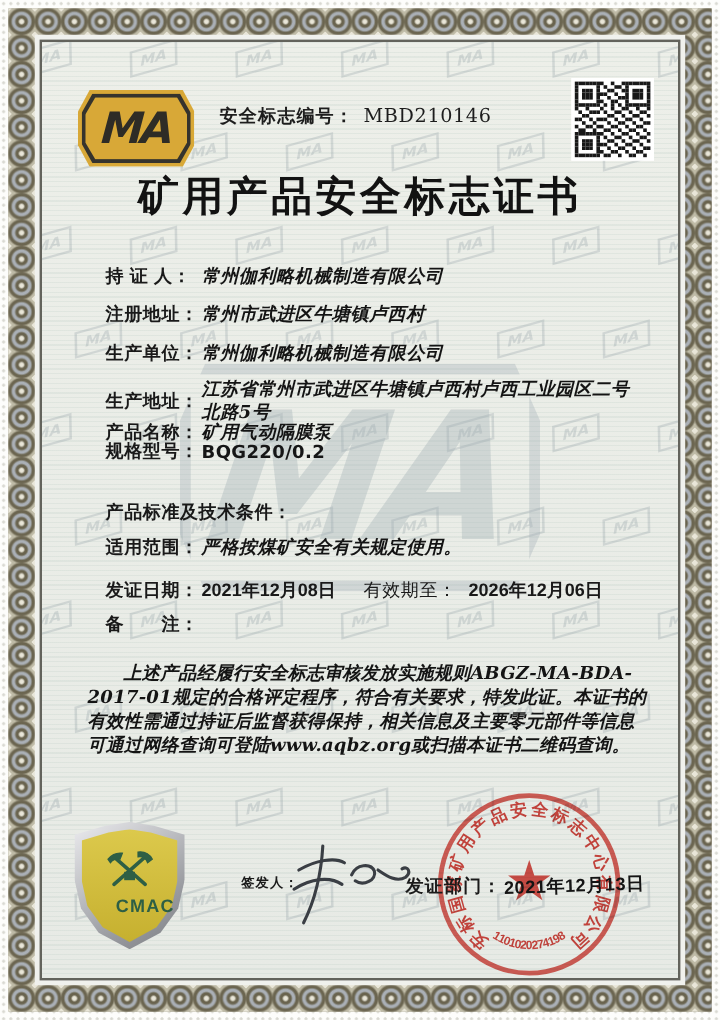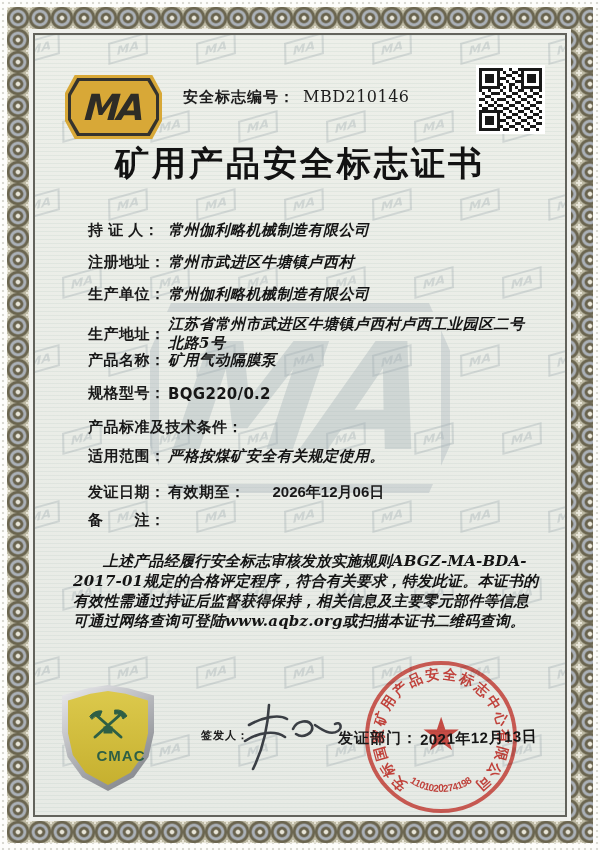--- a/index.html
+++ b/index.html
@@ -58,21 +58,21 @@
   
   .fields{position:absolute;left:0;right:0;top:186px;z-index:2;}
   .row{position:absolute;left:53px;right:26px;display:flex;align-items:center;
        font-size:15px;color:#191919;}
   .row .lbl{flex:none;width:80px;font-weight:600;letter-spacing:.5px;white-space:nowrap;}
   .row.wide .lbl{width:auto;margin-right:32px;}
   .kai{font-family:"DejaVu Serif","Liberation Serif",serif;font-weight:700;font-style:italic;
        color:#141414;letter-spacing:.5px;}
   .prt{font-family:"DejaVu Sans",sans-serif;font-weight:700;color:#161616;letter-spacing:.3px;}
   .dates .dv{width:135px;font-weight:600;}
-  .dates .lbl2{flex:none;font-weight:700;letter-spacing:.5px;margin-right:27px;white-space:nowrap;}
+  .dates .lbl2{flex:none;font-weight:400;letter-spacing:.5px;margin-right:10px;white-space:nowrap;}
 
   .statement{position:absolute;left:38px;right:26px;top:516px;z-index:2;
        font-family:"DejaVu Serif","Liberation Serif",serif;font-weight:700;font-style:italic;
        font-size:15px;line-height:20px;color:#141414;text-indent:2em;letter-spacing:.2px;}
 
   
   .cmac{position:absolute;left:27px;top:650px;width:92px;height:106px;z-index:2;}
   .sh-out,.sh-in{position:absolute;clip-path:polygon(50% 0%,72% 3%,100% 10%,100% 45%,94% 68%,78% 87%,50% 100%,22% 87%,6% 68%,0% 45%,0% 10%,28% 3%);}
   .sh-out{inset:0;background:linear-gradient(145deg,#ececef,#97999e 70%,#7d7f84);}
   .sh-in{inset:6px;background:linear-gradient(#dcc94c,#c6b02f);}
@@ -647,33 +647,34 @@
         <span class="kai">常州伽利略机械制造有限公司</span>
       </div>
       <div class="row" style="top:94px">
         <span class="lbl">生产地址：</span>
         <span class="kai" style="line-height:19px">江苏省常州市武进区牛塘镇卢西村卢西工业园区二号北路5号</span>
       </div>
       <div class="row" style="top:130px">
         <span class="lbl">产品名称：</span>
         <span class="kai">矿用气动隔膜泵</span>
       </div>
-      <div class="row" style="top:163px">
+      <div class="row" style="top:146px">
         <span class="lbl">规格型号：</span>
         <span class="prt">BQG220/0.2</span>
       </div>
       <div class="row wide" style="top:197px">
         <span class="lbl">产品标准及技术条件：</span>
       </div>
       <div class="row" style="top:226px">
         <span class="lbl">适用范围：</span>
         <span class="kai">严格按煤矿安全有关规定使用。</span>
       </div>
       <div class="row dates" style="top:262px">
         <span class="lbl">发证日期：</span>
+        <span class="dv">2021年12月08日</span>
         <span class="lbl2">有效期至：</span>
         <span style="font-weight:600">2026年12月06日</span>
       </div>
       <div class="row" style="top:290px">
         <span class="lbl" style="width:auto">备　　注：</span>
         <span class="kai"></span>
       </div>
     </div>
 
     <div class="statement">上述产品经履行安全标志审核发放实施规则ABGZ-MA-BDA-2017-01规定的合格评定程序，符合有关要求，特发此证。本证书的有效性需通过持证后监督获得保持，相关信息及主要零元部件等信息可通过网络查询可登陆www.aqbz.org或扫描本证书二维码查询。</div>

